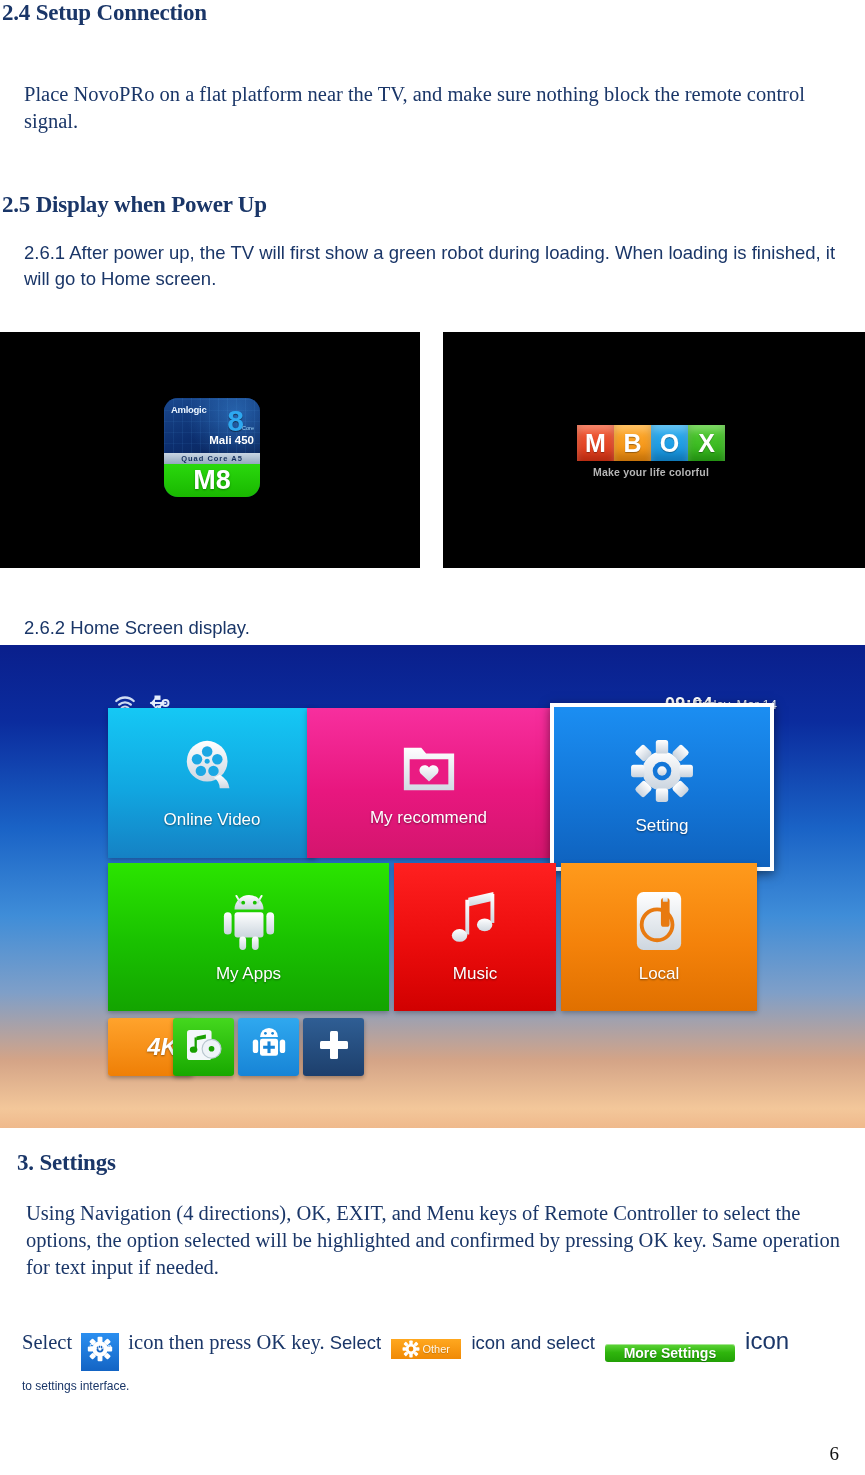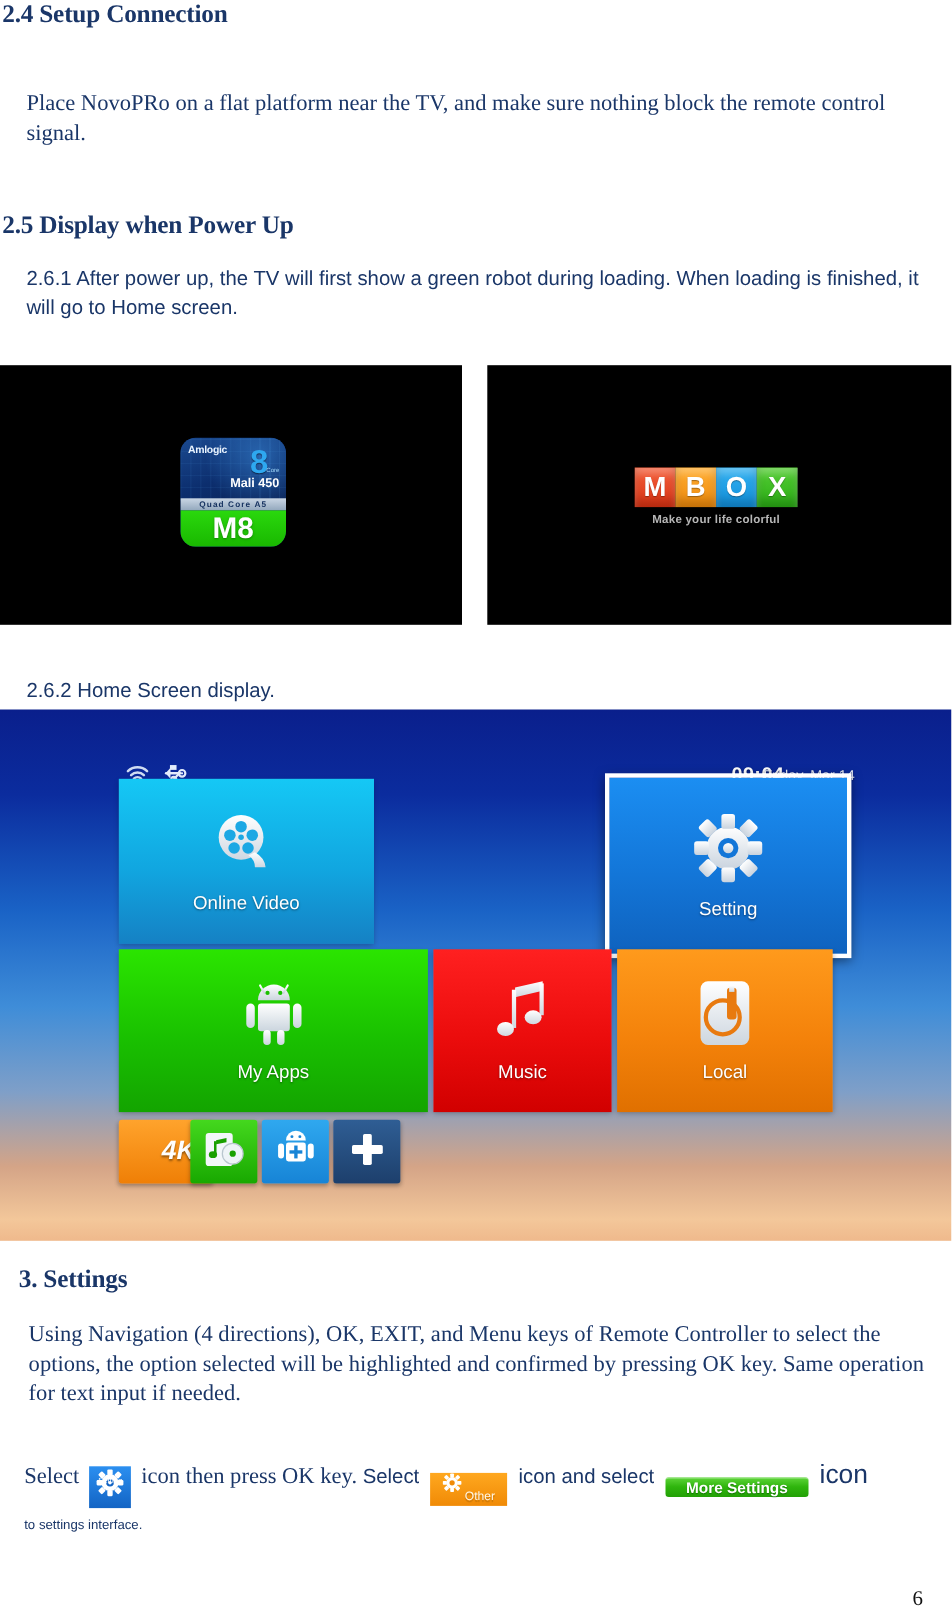--- a/index.html
+++ b/index.html
@@ -186,21 +186,21 @@
     font-family: "Liberation Sans", sans-serif;
     font-size: 17px; color: #ffffff;
     text-shadow: 0 1px 2px rgba(0,0,0,.45);
     margin-top: 8px;
   }
   .tile-sel {
     border: 4px solid #ffffff;
     box-shadow: 0 3px 10px rgba(0,0,0,.5);
   }
 
-  .t-online   { left: 108px; top: 63px;  width: 232px; height: 150px;
+  .t-online   { left: 108px; top: 63px;  width: 208px; height: 150px;
                 background: linear-gradient(180deg,#15c8f5 0%, #11a6e0 55%, #1581c4 100%); }
   .t-recommend{ left: 307px; top: 63px;  width: 243px; height: 150px;
                 background: linear-gradient(180deg,#f72f9e 0%, #e8177f 55%, #d4156d 100%); }
   .t-setting  { left: 550px; top: 58px;  width: 216px; height: 160px;
                 background: linear-gradient(180deg,#1b8ef2 0%, #1376d8 55%, #0f62be 100%); }
   .t-apps     { left: 108px; top: 218px; width: 281px; height: 148px;
                 background: linear-gradient(180deg,#2be500 0%, #19c000 55%, #13a400 100%); }
   .t-music    { left: 394px; top: 218px; width: 162px; height: 148px;
                 background: linear-gradient(180deg,#ff2020 0%, #eb0c0c 55%, #d10000 100%); }
   .t-local    { left: 561px; top: 218px; width: 196px; height: 148px;
@@ -235,25 +235,25 @@
     vertical-align: -13px;
     margin: 0 4px;
   }
   .badge-setting .bs-label {
     position: absolute; left: 0; right: 0; bottom: 2px;
     text-align: center;
     font-family: "Liberation Sans", sans-serif;
     font-size: 7px; color: #fff;
   }
   .badge-other {
-    width: 70px; height: 30px;
+    width: 70px; height: 20px;
     background: linear-gradient(180deg,#ffa81f,#f08a06);
     vertical-align: -9px;
     margin: 0 5px;
-    display: inline-flex; align-items: flex-start; justify-content: center;
+    display: inline-flex; align-items: center; justify-content: center;
   }
   .badge-other .bo-label {
     font-family: "Liberation Sans", sans-serif;
     font-size: 11px; color: #fff7e8; margin-left: 2px;
     text-shadow: 0 1px 1px rgba(0,0,0,.2);
   }
   .badge-more {
     width: 130px; height: 18px;
     background: linear-gradient(180deg,#5fd63a 0%, #2fb50d 48%, #22a006 100%);
     border-radius: 3px;
@@ -349,20 +349,36 @@
           <circle cx="37.5" cy="24" r="5.4" fill="#1ca8e4"></circle>
           <circle cx="33.5" cy="36" r="5.4" fill="#1ca8e4"></circle>
           <circle cx="20.5" cy="36" r="5.4" fill="#1ca8e4"></circle>
           <circle cx="16.5" cy="24" r="5.4" fill="#1ca8e4"></circle>
           <circle cx="27" cy="26" r="2.6" fill="#1ca8e4"></circle>
         </svg>
       </span>
       <span class="tile-label">Online Video</span>
     </div>
 
+    <div class="tile t-recommend">
+      <span>
+        <svg width="62" height="58" viewBox="0 0 64 60">
+          <defs>
+              <linearGradient id="gw2" x1="0" y1="0" x2="0" y2="1">
+            <stop offset="0" stop-color="#ffffff"></stop>
+                <stop offset="1" stop-color="#d2dae3"></stop>
+          </linearGradient>
+            </defs>
+          <path d="M6 10 h18 l5 6 h29 v38 H6 Z" fill="url(#gw2)"></path>
+          <rect x="12" y="22" width="40" height="26" fill="#ea1b82"></rect>
+          <path d="M32 45 l-9-8.5 a5.4 5.4 0 0 1 9-6 a5.4 5.4 0 0 1 9 6 Z" fill="url(#gw2)"></path>
+        </svg>
+      </span>
+      <span class="tile-label">My recommend</span>
+    </div>
 
     <div class="tile t-setting tile-sel">
       <span>
         <svg width="66" height="66" viewBox="0 0 64 64">
           <defs>
               <linearGradient id="gw3" x1="0" y1="0" x2="0" y2="1">
             <stop offset="0" stop-color="#ffffff"></stop>
                 <stop offset="1" stop-color="#c9d3de"></stop>
           </linearGradient>
             </defs>

